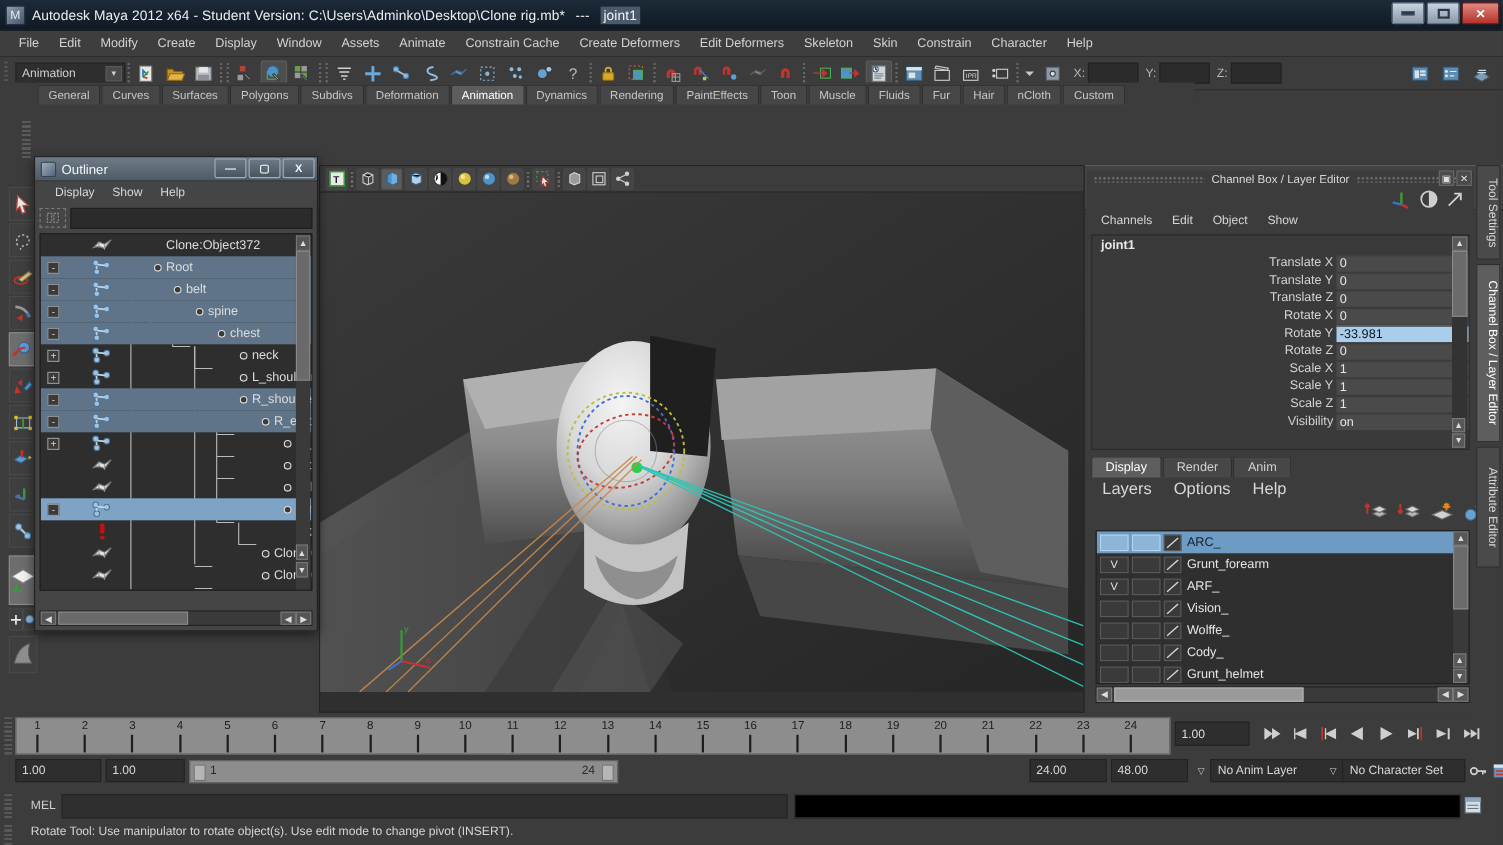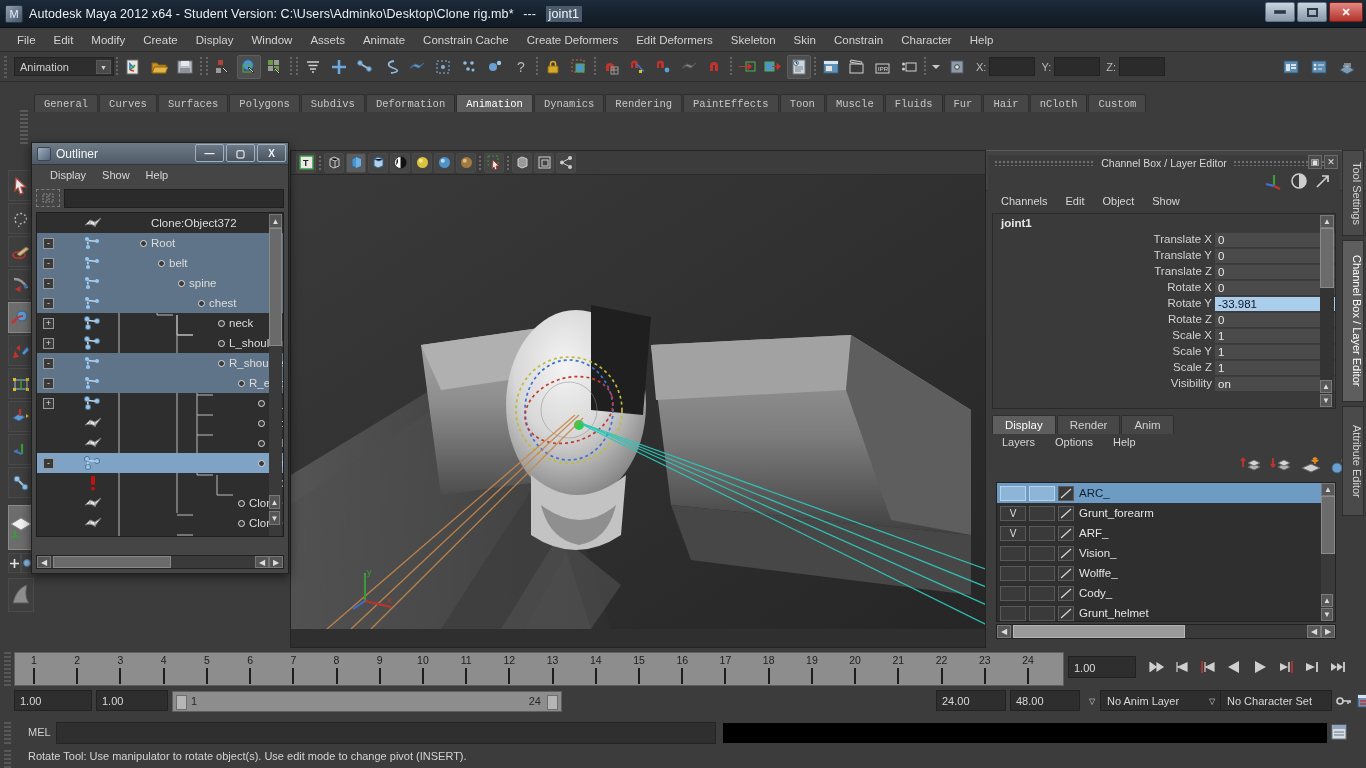--- a/index.html
+++ b/index.html
@@ -44,22 +44,22 @@
   .tbtn{ width:24px; height:24px; margin:0 1px; border:1px solid transparent; border-radius:2px;
     display:flex; align-items:center; justify-content:center; position:relative; }
   .tbtn.on{ background:#4e4e4e; border-color:#5d5d5d; }
   .tsep{ width:6px; height:24px; display:flex;align-items:center;justify-content:center; }
   .tsep i{ display:block; width:2px; height:20px;
     background-image:repeating-linear-gradient(180deg,#666 0 2px,transparent 2px 4px); }
   .coordlbl{ font-size:11px; color:#b9b9b9; margin:0 3px 0 6px;}
   .coordbox{ width:46px;height:19px;background:#2b2b2b;border:1px solid #222; }
 
   
-  .shelftabs{ position:absolute; left:0; top:92px; width:1086px; height:20px; background:#3c3c3c;
-    display:flex; align-items:flex-end; padding-left:34px;font-family:Liberation Mono, monospace; }
+  .shelftabs{ position:absolute; left:0; top:75px; width:1086px; height:20px; background:#3c3c3c;
+    display:flex; align-items:flex-end; padding-left:34px; }
   .shelftabs .st{ height:18px; padding:0 9px; font-size:10.5px; color:#c6c6c6; line-height:18px;
     background:#464646; border:1px solid #2e2e2e; border-bottom:none; margin-right:1px; border-radius:2px 2px 0 0;}
   .shelftabs .st.sel{ background:#5d5d5d; color:#fff; }
   .shelfbox{ position:absolute; left:0; top:107px; width:1366px; height:41px; background:#434343;
     border-top:1px solid #5a5a5a; border-bottom:1px solid #2c2c2c; display:flex; align-items:center; padding-left:34px;margin-top:43px;}
   .shelfico{ width:31px;height:33px; margin-right:1px; display:flex;align-items:center;justify-content:center;
     position:relative; }
   .shelf-left-grip{ position:absolute;left:20px;top:110px;width:8px;height:34px;
     background-image:repeating-linear-gradient(180deg,#5a5a5a 0 2px,transparent 2px 4px); }
 
@@ -135,21 +135,21 @@
   .cbrow .v{ width:120px; height:15px; background:#4a4a4a; border-top:1px solid #3d3d3d;
     font-size:11.5px; color:#e6e6e6; padding-left:3px; line-height:15px;}
   .cbrow .v.hl{ background:#a9cdea; color:#0b1722; }
   .cbscroll{ position:absolute; right:1px; top:1px; width:14px; bottom:1px; background:#333; }
 
   .tabs{ position:absolute; left:992px; top:415px; display:flex; align-items:flex-end;}
   .tabs .tb{ height:19px; padding:0 12px; line-height:19px; font-size:11.5px; color:#d0d0d0;
     background:#474747; border:1px solid #2e2e2e; border-bottom:none; margin-right:1px; border-radius:2px 2px 0 0;}
   .tabs .tb.sel{ background:#5e5e5e; color:#fff;}
   .lemenu{ position:absolute; left:992px; top:436px; display:flex; align-items:center;}
-  .lemenu span{ padding:0 10px; font-size:11px; color:#d6d6d6;}
+  .lemenu span{ padding:0 10px; font-size:15px; color:#d6d6d6;}
   .leicons{ position:absolute; right:14px; top:455px; display:flex; gap:8px;}
   .lelist{ position:absolute; left:996px; top:482px; width:340px; height:140px;
     background:#2f2f2f; border:1px solid #222; overflow:hidden;}
   .lerow{ height:20px; display:flex; align-items:center; padding-left:3px;}
   .lerow.sel{ background:#6e9bc4; }
   .lechk{ width:26px;height:15px;background:#3a3a3a;border:1px solid #595959; margin-right:3px;
     display:flex;align-items:center;justify-content:center; font-size:10px;color:#e0e0e0;}
   .lerow.sel .lechk{ background:#8cb5d8; border-color:#b4d3ec;}
   .leswatch{ width:16px;height:15px;background:#3a3a3a;border:1px solid #5a5a5a; margin-right:5px; position:relative;}
   .lename{ font-size:11.5px; color:#e4e4e4;}

